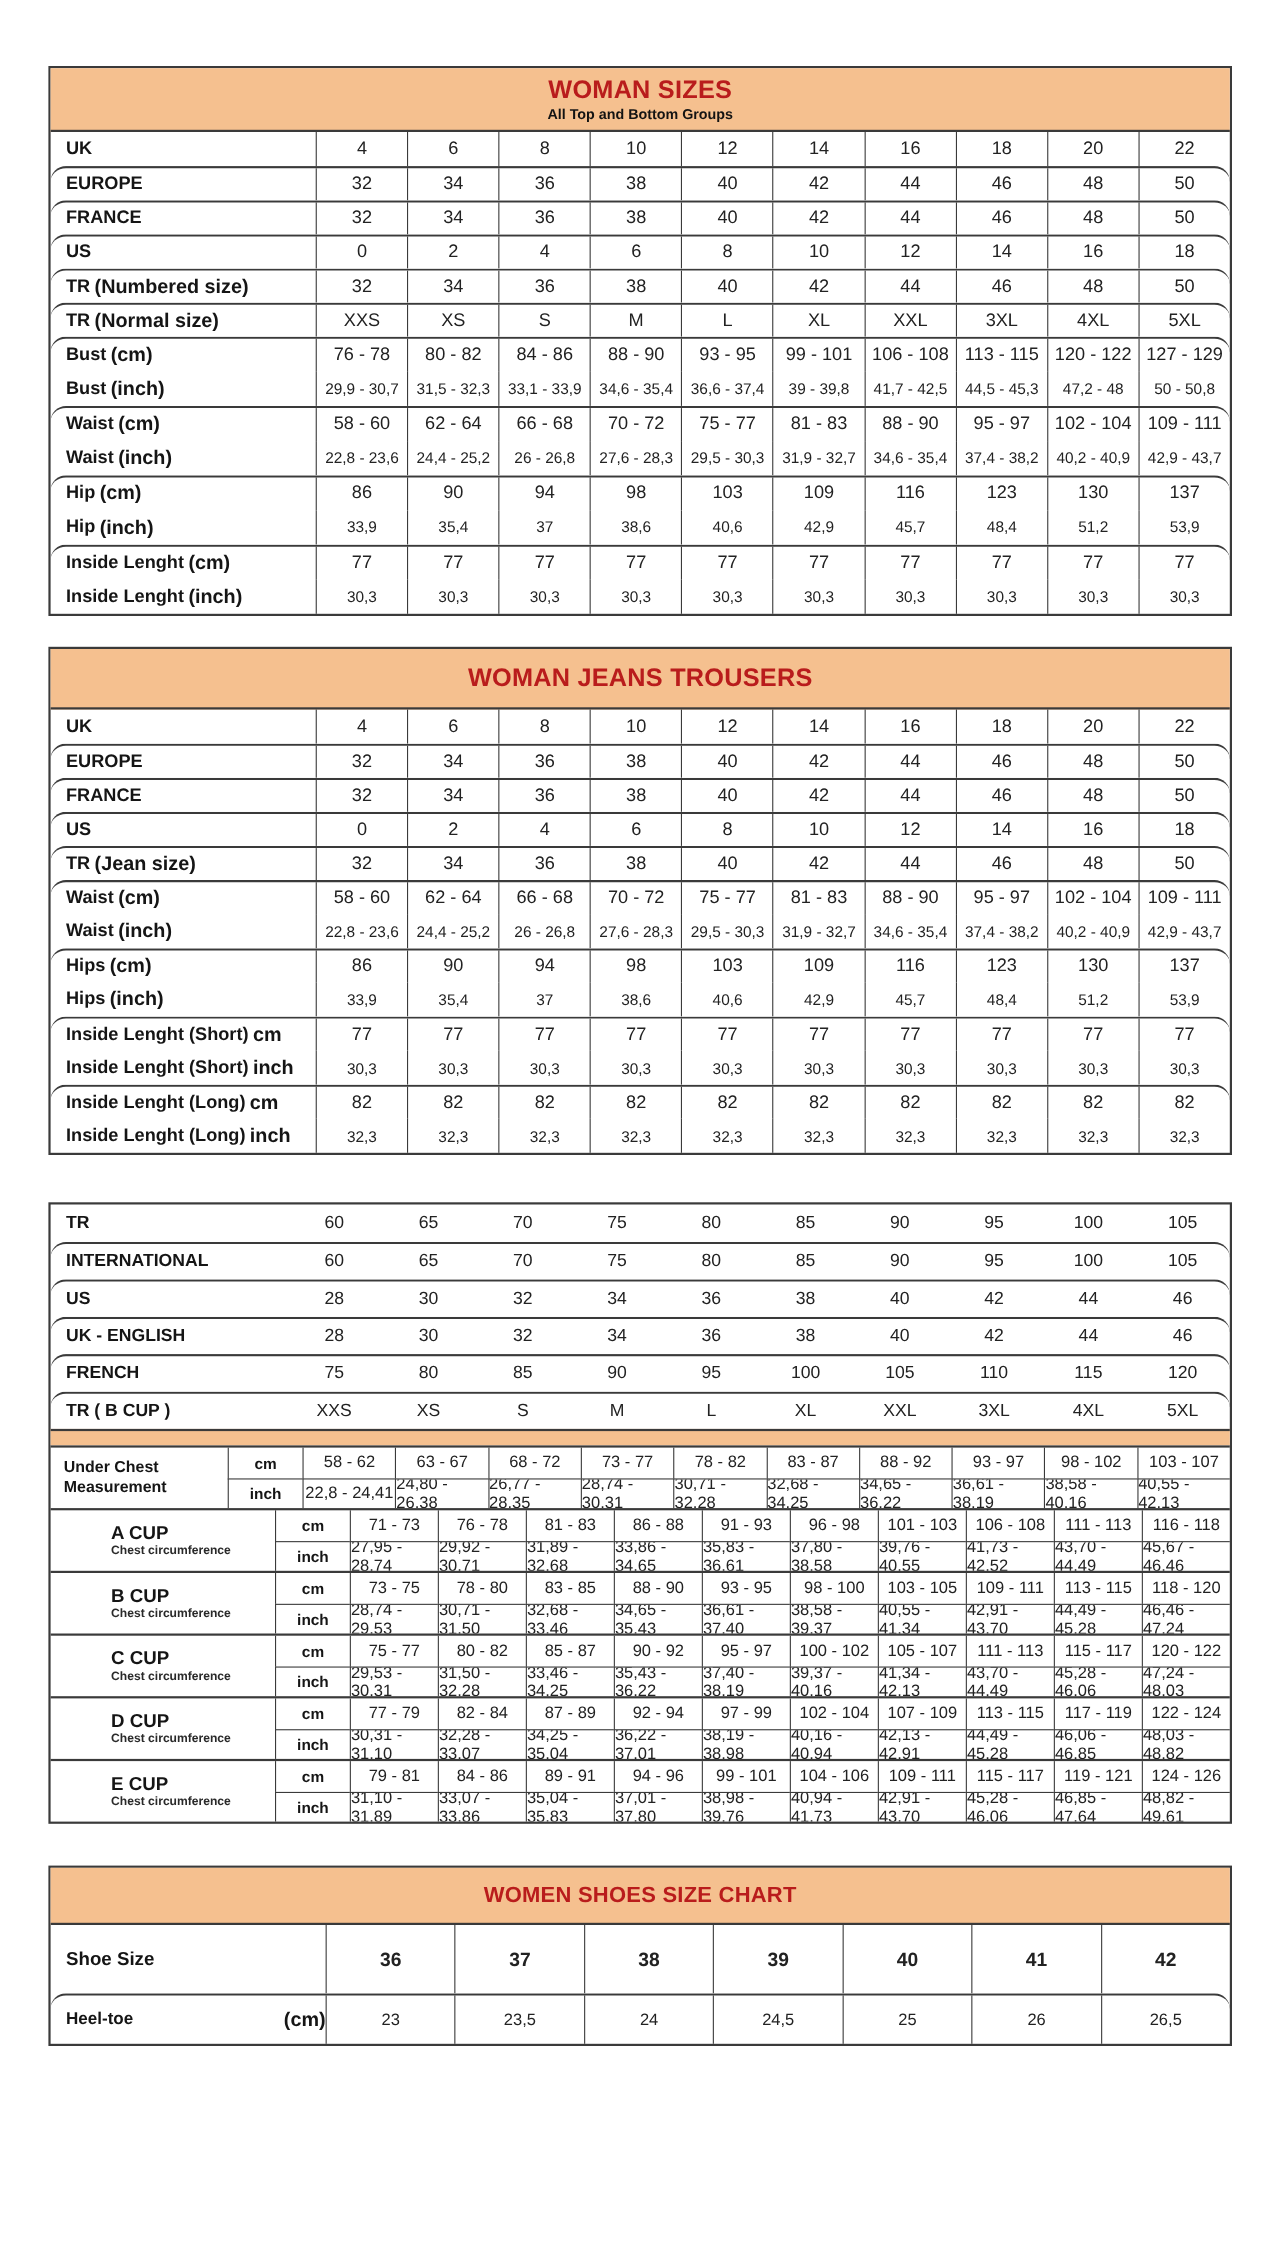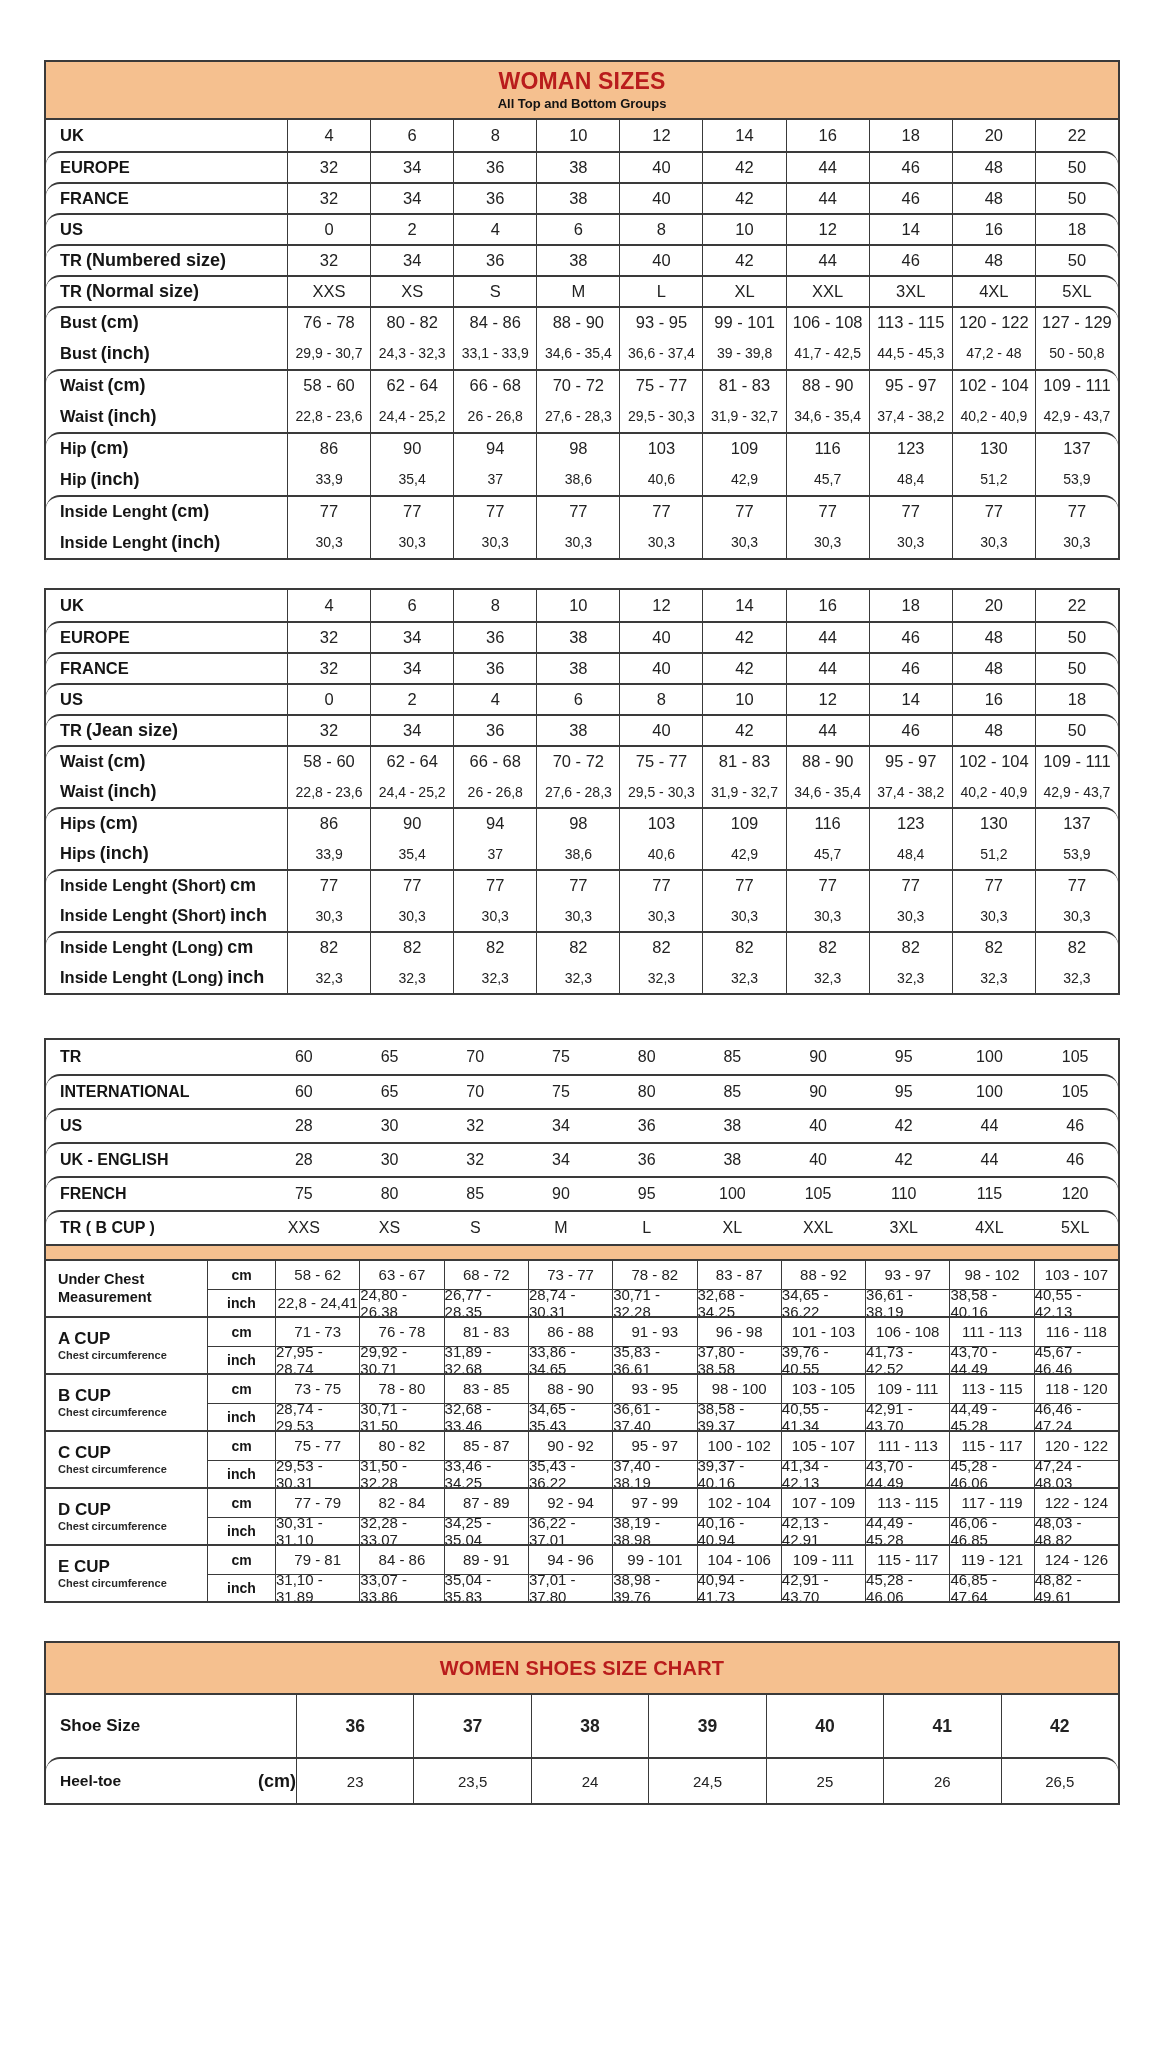--- a/index.html
+++ b/index.html
@@ -59,21 +59,21 @@
   .t-bra-simple .cell.val{font-size:16px;}
   .t-shoes .row:first-child .cell.val{font-weight:bold;font-size:17.5px;}
   .t-shoes .row:first-child .cell.label{font-size:17px;}
   .t-shoes .row + .row .cell.label{font-size:15.5px;justify-content:space-between;}
   .t-shoes .row + .row .cell.val{font-size:15px;}
   
   .strip{height:15px;background:var(--peach);border-top:2.5px solid var(--bd);}
   
   .cups{border-top:2.5px solid var(--bd);}
   .cupgroup{display:grid;grid-template-columns:161px 68px repeat(10,1fr);grid-auto-rows:27.5px;}
-  .cupgroup.gsep{border-top:2.5px solid var(--bd);}
+  .cupgroup.gsep{border-top:2.5px solid var(--bd);padding-left:43px;}
   .cuplabel{
     grid-row:1 / span 2;grid-column:1;
     display:flex;flex-direction:column;justify-content:center;align-items:flex-start;
     padding-left:12px;padding-right:6px;
   }
   .cuplabel .t{font-weight:bold;font-size:17px;line-height:1.1;}
   .cuplabel.plain .t{font-size:14.5px;line-height:1.2;}
   .cuplabel .s{font-size:11px;font-weight:bold;color:#2a2a2a;margin-top:1px;}
   .cupgroup .cell{border-left:1.5px solid var(--bd);}
   .cupgroup .cuplabel{border-left:none;}
@@ -200,21 +200,21 @@
           <div class="cell val">113 - 115</div>
           <div class="cell val">120 - 122</div>
           <div class="cell val">127 - 129</div>
         </div>
         <div class="row pair merge">
           <div class="cell label">
             <span class="lb">Bust</span>
             <span class="nt">(inch)</span>
           </div>
           <div class="cell val sm">29,9 - 30,7</div>
-          <div class="cell val sm">24,3 - 32,3</div>
+          <div class="cell val sm">31,5 - 32,3</div>
           <div class="cell val sm">33,1 - 33,9</div>
           <div class="cell val sm">34,6 - 35,4</div>
           <div class="cell val sm">36,6 - 37,4</div>
           <div class="cell val sm">39 - 39,8</div>
           <div class="cell val sm">41,7 - 42,5</div>
           <div class="cell val sm">44,5 - 45,3</div>
           <div class="cell val sm">47,2 - 48</div>
           <div class="cell val sm">50 - 50,8</div>
         </div>
         <div class="row pair gsep">
@@ -310,20 +310,23 @@
           <div class="cell val sm">30,3</div>
           <div class="cell val sm">30,3</div>
           <div class="cell val sm">30,3</div>
           <div class="cell val sm">30,3</div>
           <div class="cell val sm">30,3</div>
         </div>
       </div>
   </section>
 
   <section class="tbl t2">
+    <div class="thead">
+      <div class="ttl">WOMAN JEANS TROUSERS</div>
+    </div>
     <div class="grid t-main" id="grid-jeans">
         <div class="row">
           <div class="cell label">
             <span class="lb">UK</span>
           </div>
           <div class="cell val">4</div>
           <div class="cell val">6</div>
           <div class="cell val">8</div>
           <div class="cell val">10</div>
           <div class="cell val">12</div>

